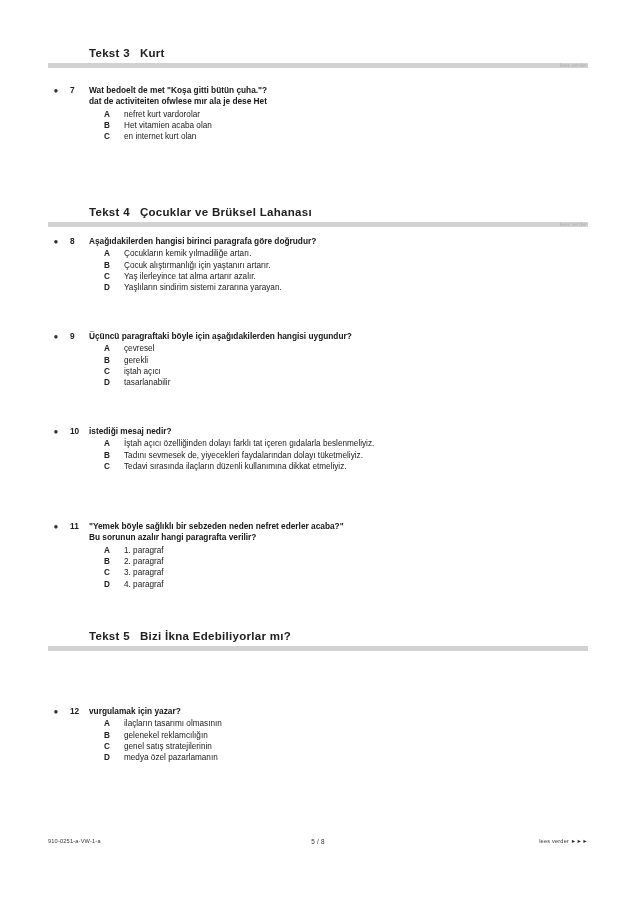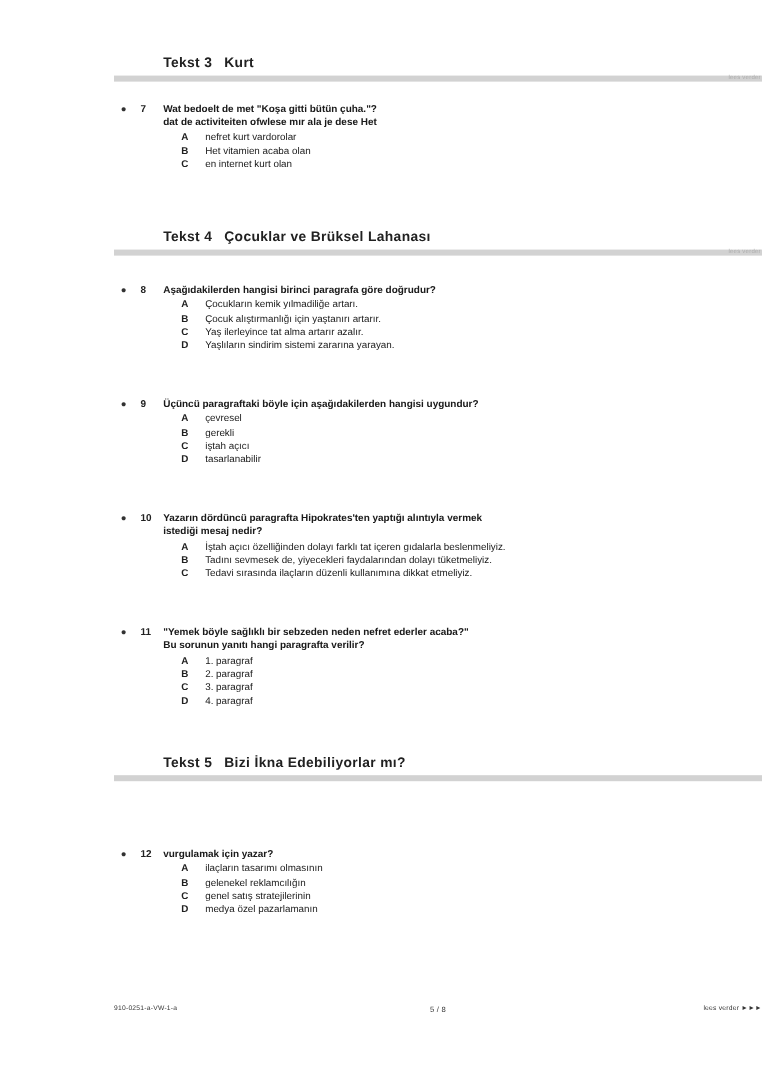--- a/index.html
+++ b/index.html
@@ -15,21 +15,20 @@
     position: relative;
     overflow: hidden;
   }
 
   
   #page {
     position: absolute;
     inset: 0;
     padding: 0;
     filter: blur(0.62px) contrast(1.12);
-    margin-left: 47px;
     -webkit-font-smoothing: none;
   }
 
   .sheet {
     position: absolute;
     left: 48px;
     top: 0;
     width: 540px;
     height: 900px;
   }
@@ -162,21 +161,21 @@
           <span class="line">dat de activiteiten ofwlese mır ala je dese Het</span>
         </div>
       </div>
       <div class="options">
         <div class="opt"><span class="letter">A</span><span>nefret kurt vardorolar</span></div>
         <div class="opt"><span class="letter">B</span><span>Het vitamien acaba olan</span></div>
         <div class="opt"><span class="letter">C</span><span>en internet kurt olan</span></div>
       </div>
     </div>
 
-    <div class="section" style="top:191px">
+    <div class="section" style="top:205px">
       <div class="section-title">
         <span class="num">Tekst 4</span><span>Çocuklar ve Brüksel Lahanası</span>
       </div>
       <div class="section-rule">
         <span class="tag">lees verder</span>
       </div>
     </div>
 
     <div class="q" style="top:236px">
       <div class="q-row">
@@ -208,38 +207,37 @@
         <div class="opt"><span class="letter">C</span><span>iştah açıcı</span></div>
         <div class="opt"><span class="letter">D</span><span>tasarlanabilir</span></div>
       </div>
     </div>
 
     <div class="q" style="top:426px">
       <div class="q-row">
         <span class="bullet">●</span>
         <span class="q-num">10</span>
         <div class="q-stem">
-          <span class="line">Yazarın dördüncü paragrafta Hipokrates'ten yaptığı alıntıyla vermek</span>
           <span class="line">istediği mesaj nedir?</span>
         </div>
       </div>
       <div class="options">
         <div class="opt"><span class="letter">A</span><span>İştah açıcı özelliğinden dolayı farklı tat içeren gıdalarla beslenmeliyiz.</span></div>
         <div class="opt"><span class="letter">B</span><span>Tadını sevmesek de, yiyecekleri faydalarından dolayı tüketmeliyiz.</span></div>
         <div class="opt"><span class="letter">C</span><span>Tedavi sırasında ilaçların düzenli kullanımına dikkat etmeliyiz.</span></div>
       </div>
     </div>
 
     <div class="q" style="top:521px">
       <div class="q-row">
         <span class="bullet">●</span>
         <span class="q-num">11</span>
         <div class="q-stem">
           <span class="line">"Yemek böyle sağlıklı bir sebzeden neden nefret ederler acaba?"</span>
-          <span class="line">Bu sorunun yanıtı hangi paragrafta verilir?</span>
+          <span class="line">Bu sorunun azalır hangi paragrafta verilir?</span>
         </div>
       </div>
       <div class="options">
         <div class="opt"><span class="letter">A</span><span>1. paragraf</span></div>
         <div class="opt"><span class="letter">B</span><span>2. paragraf</span></div>
         <div class="opt"><span class="letter">C</span><span>3. paragraf</span></div>
         <div class="opt"><span class="letter">D</span><span>4. paragraf</span></div>
       </div>
     </div>
 

